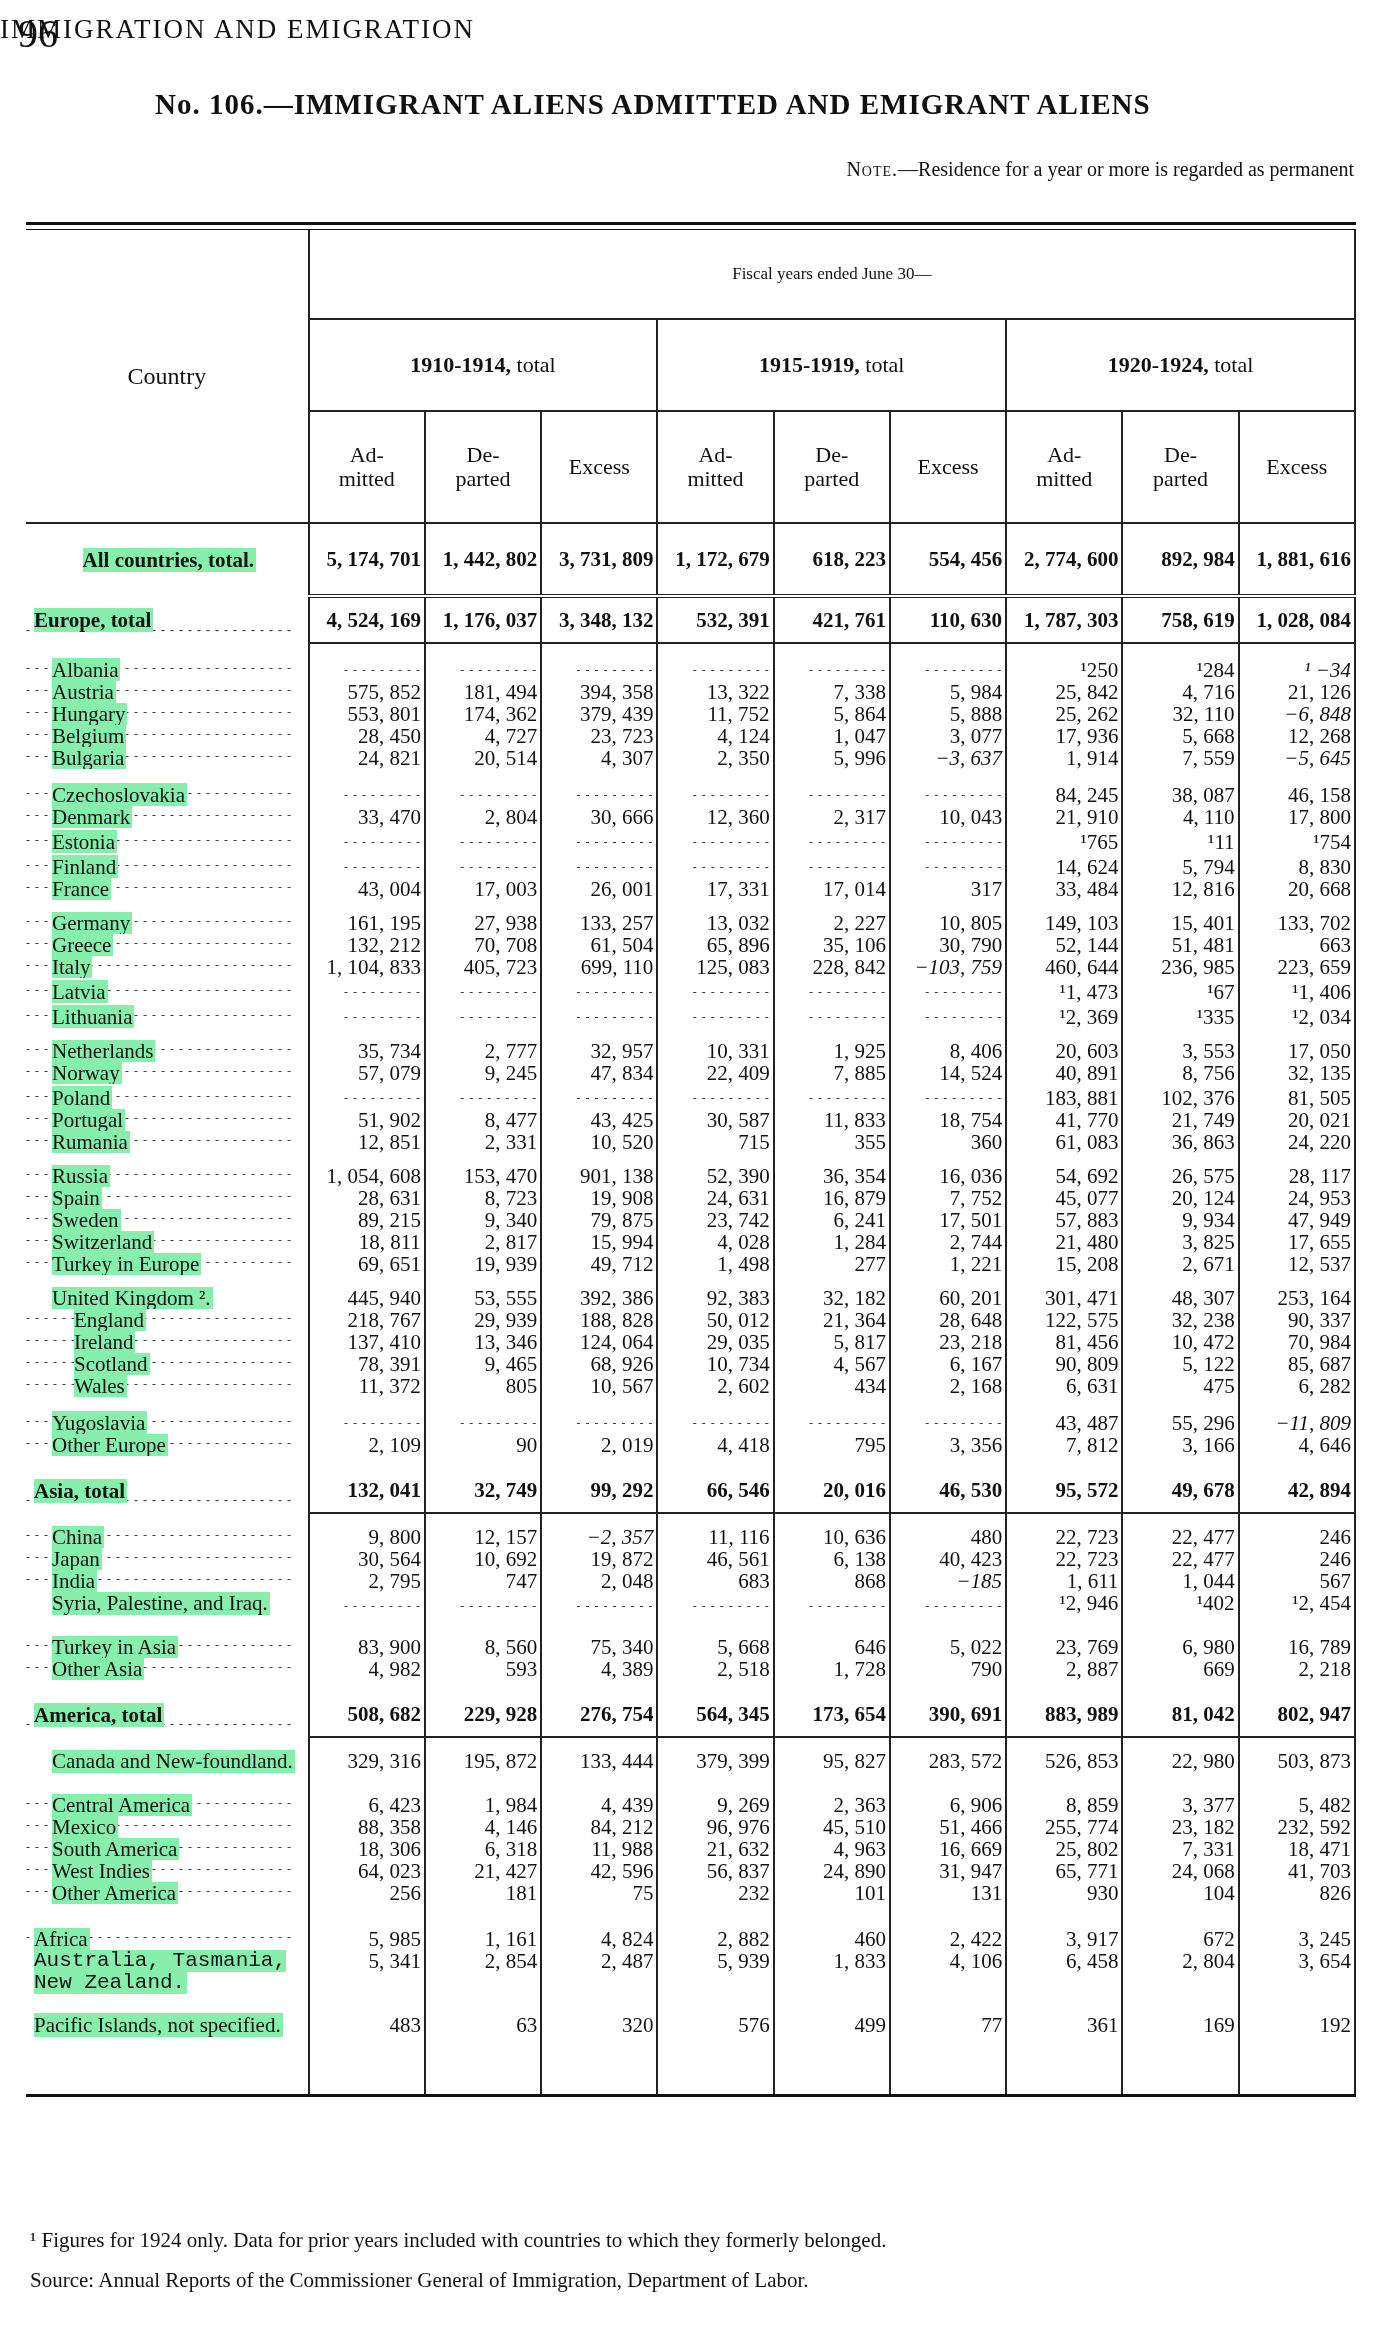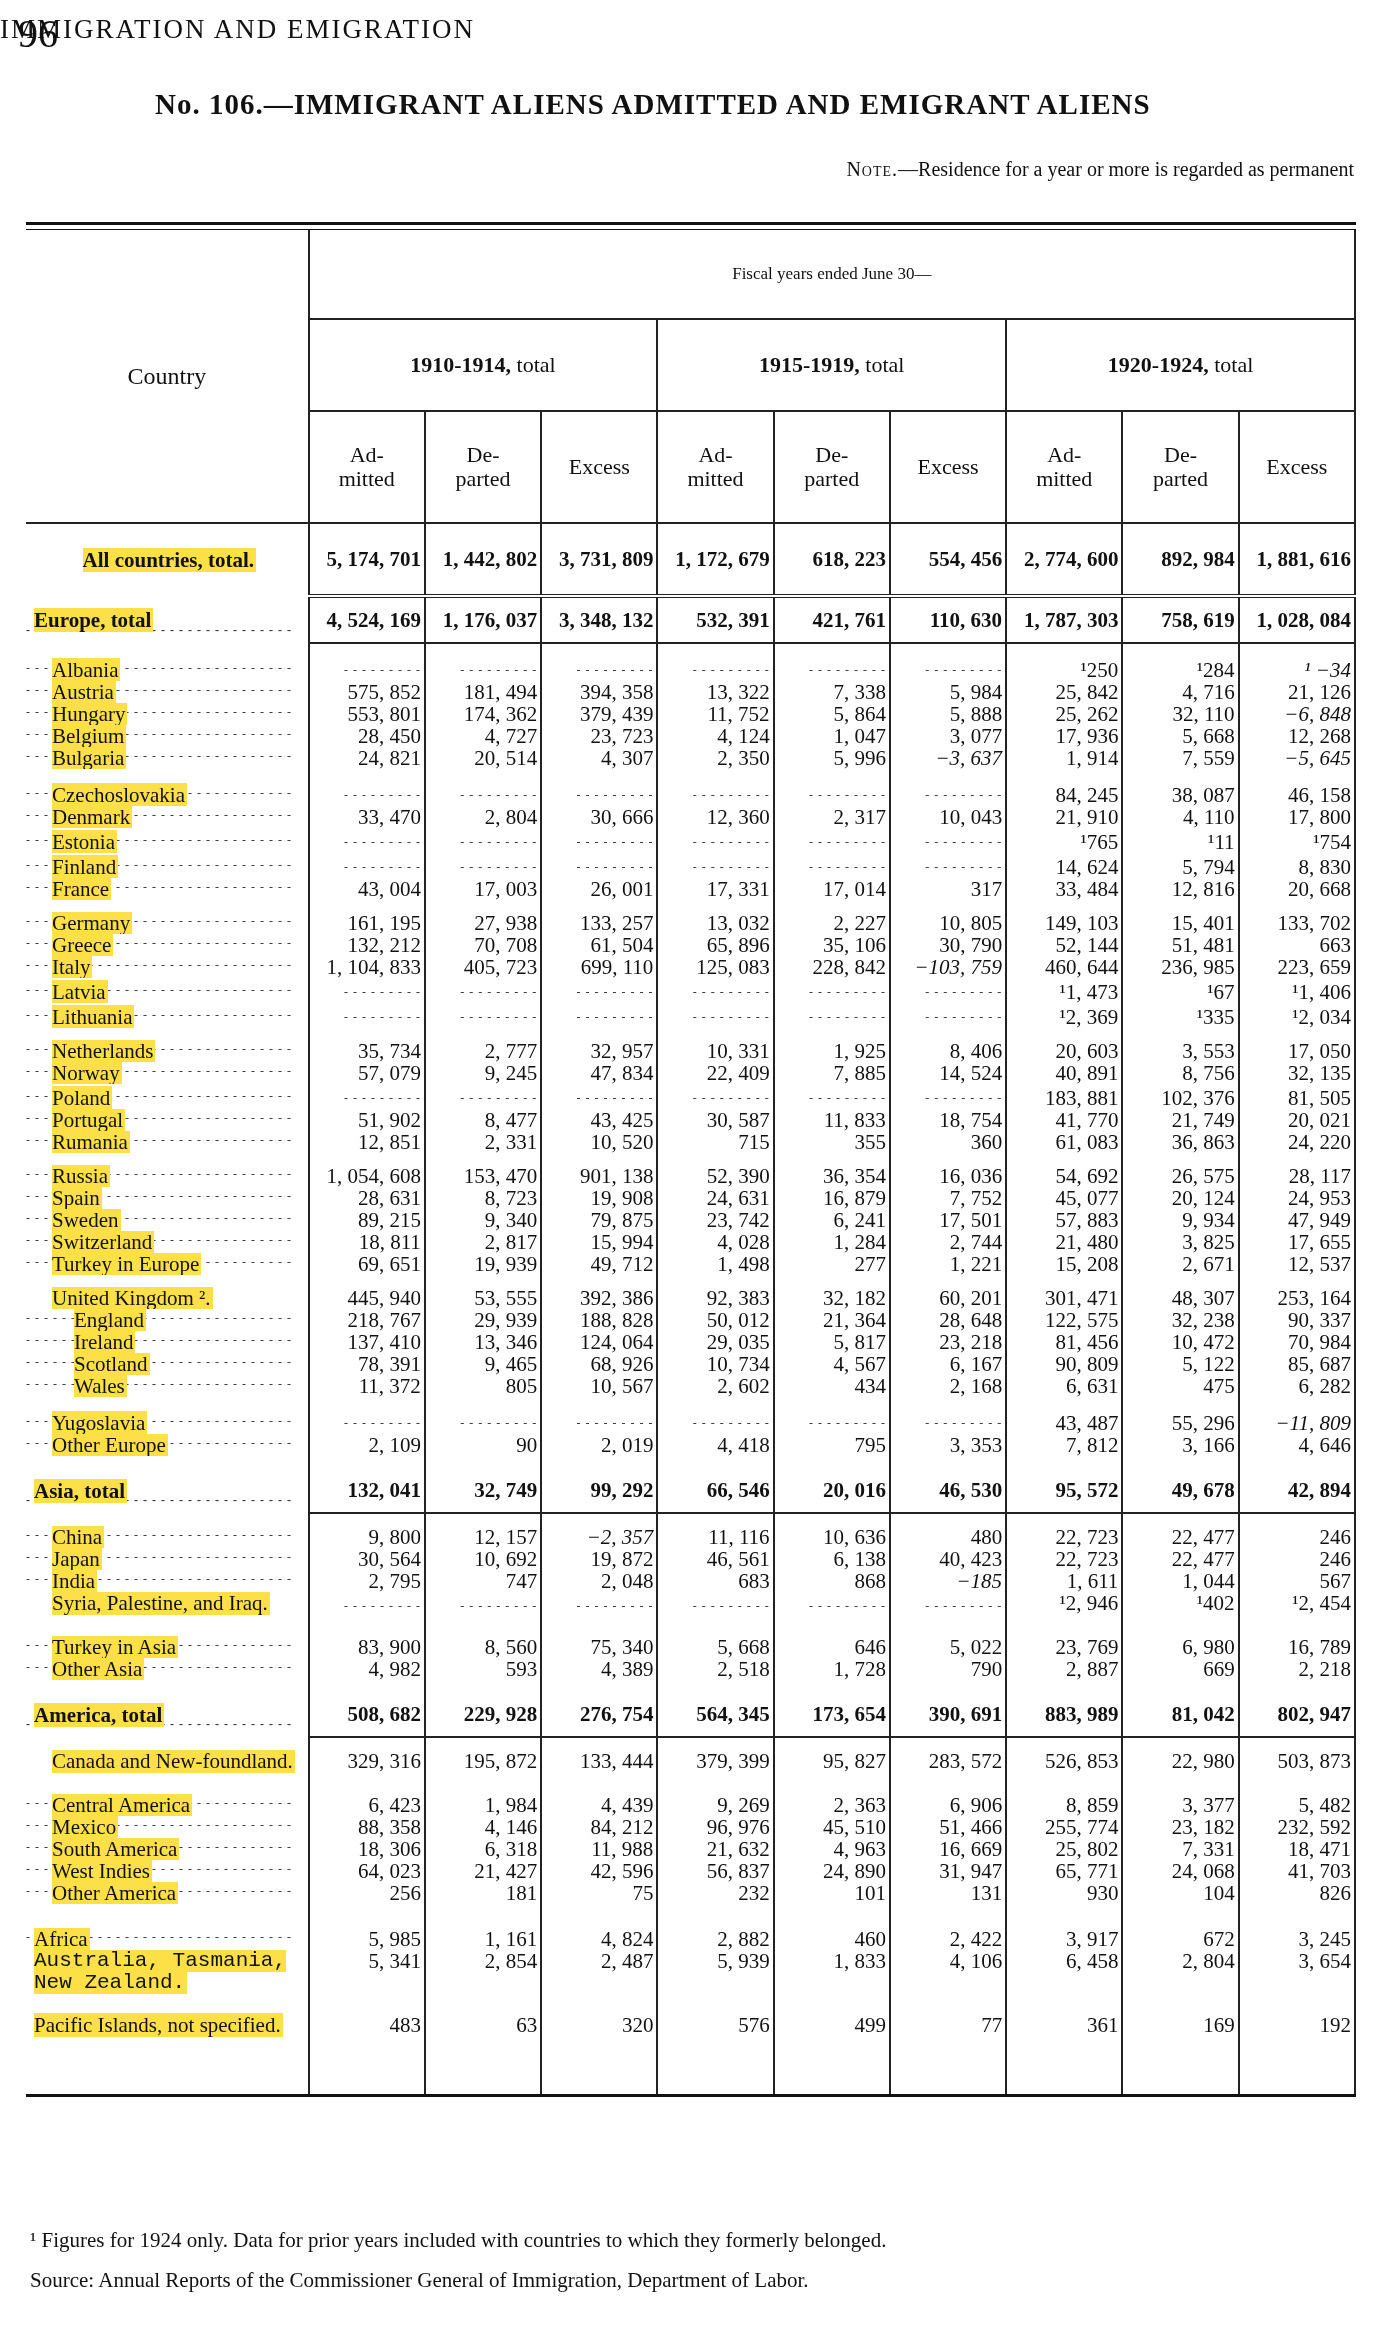--- a/index.html
+++ b/index.html
@@ -18,21 +18,21 @@
   th { font-weight: normal; font-size: 22px; line-height: 1.1; border-left: 2px solid #222; text-align: center; vertical-align: middle; }
   th.country { border-left: none; font-size: 24px; border-bottom: 2px solid #222; }
   th.fiscal { height: 86px; border-bottom: 2px solid #222; font-size: 17px; }
   th.period { height: 88px; border-bottom: 2px solid #222; font-size: 22px; }
   th.period b { font-weight: bold; }
   th.sub { height: 108px; border-bottom: 2px solid #222; font-size: 22px; }
   th.last, td.last { border-right: 2px solid #222; }
 
   td { font-size: 21px; line-height: 22px; height: 22px; padding: 0 3px 0 0; text-align: right; border-left: 2px solid #222; white-space: nowrap; vertical-align: bottom; }
   td.name { border-left: none; text-align: left; padding-left: 8px; overflow: hidden; position: relative; }
-  td.name .lbl { background: #fde047; position: relative; z-index: 1; padding-right: 2px; text-align: center; }
+  td.name .lbl { background: #86efac; position: relative; z-index: 1; padding-right: 2px; text-align: center; }
   td.name.dots::after { content: "- - - - - - - - - - - - - - - - - - - - - - - - - - - - - -"; position: absolute; left: 0; right: 0; bottom: 2px; font-size: 12px; letter-spacing: 1px; overflow: hidden; white-space: nowrap; color: #333; }
   td.name.ind1 { padding-left: 26px; }
   td.name.ind2 { padding-left: 48px; }
   td.bold, td.name.bold { font-weight: bold; }
   td.it { font-style: italic; }
   td.blank::after { content: "- - - - - - - - -"; font-size: 12px; letter-spacing: 1px; color: #333; }
   tr.gap td { height: 12px; }
   tr.total-all td { height: 70px; vertical-align: middle; border-bottom: 4px double #222; }
   tr.total-all td.name { border-bottom: none; text-align: center; }
   tr.region-total td { height: 44px; vertical-align: middle; border-bottom: 2px solid #222; }
@@ -569,21 +569,21 @@
           <td class="">55, 296</td>
           <td class="last it">−11, 809</td>
         </tr>
         <tr class="">
           <td class="name dots ind1"><span class="lbl">Other Europe</span></td>
           <td class="">2, 109</td>
           <td class="">90</td>
           <td class="">2, 019</td>
           <td class="">4, 418</td>
           <td class="">795</td>
-          <td class="">3, 353</td>
+          <td class="">3, 356</td>
           <td class="">7, 812</td>
           <td class="">3, 166</td>
           <td class="last">4, 646</td>
         </tr>
         <tr class="gap">
           <td class="name"></td>
           <td></td>
           <td></td>
           <td></td>
           <td></td>

